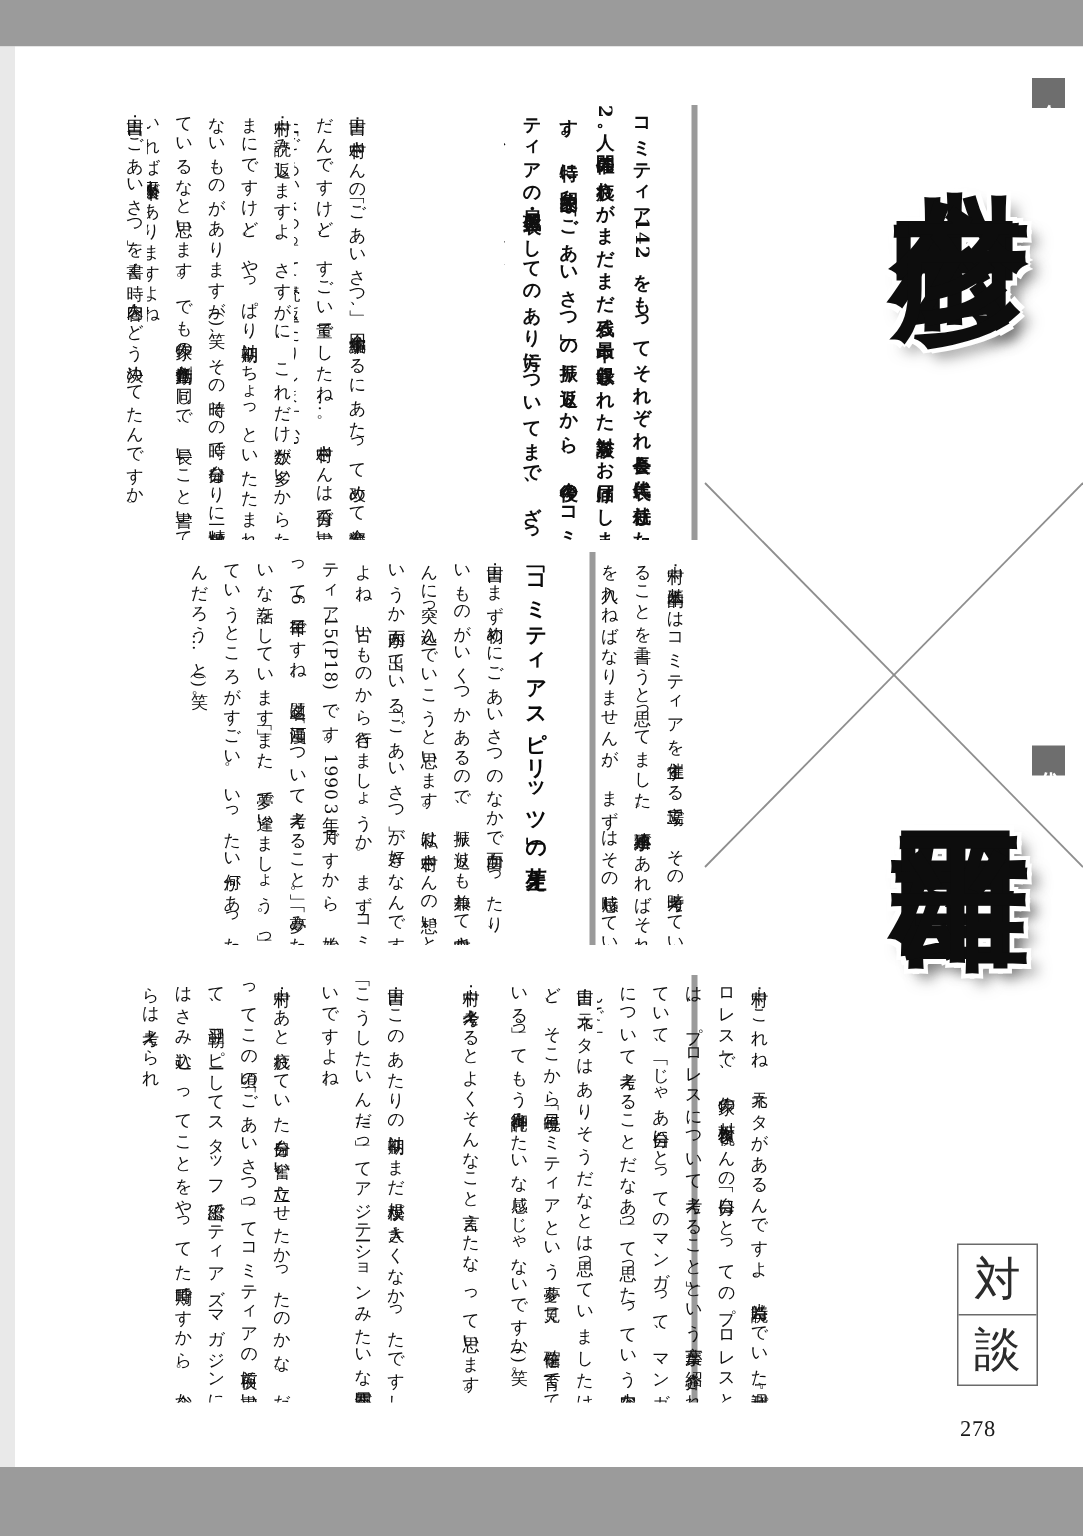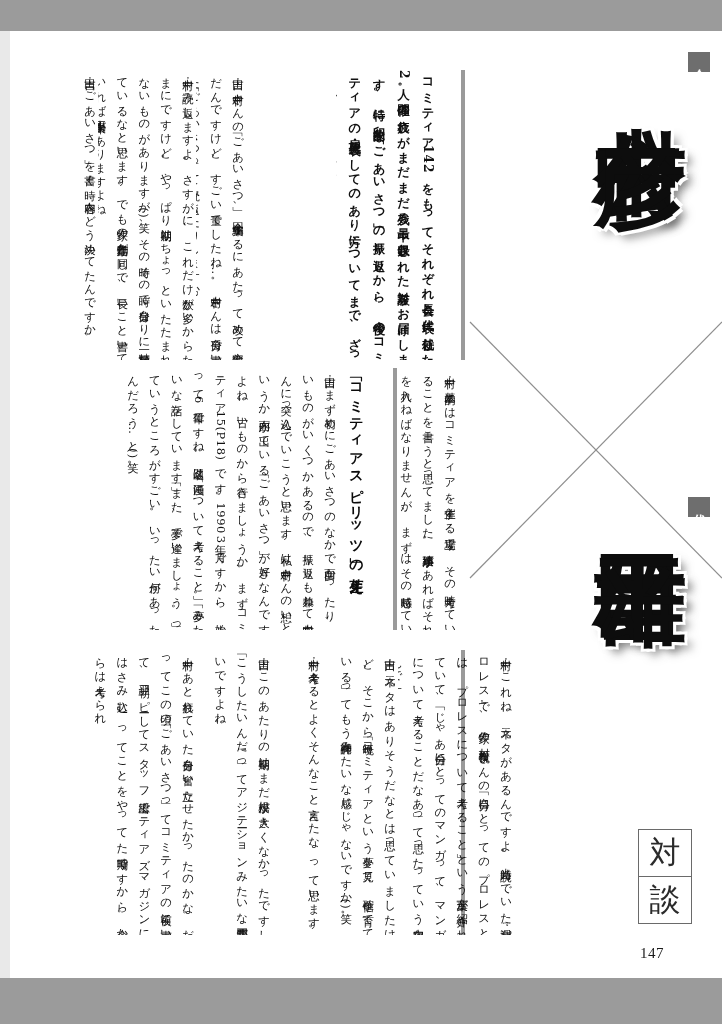--- a/index.html
+++ b/index.html
@@ -208,15 +208,15 @@
   <div class="vcol" style="left:398px; top:650px; height:285px; width:118px;">中村：これね、元ネタがあるんですよ。当時読んでいた『週刊プロレス』で、作家の村松友視さんの「自分にとってのプロレスとは、プロレスについて考えること」という言葉が紹介されていて、「じゃあ自分にとってのマンガって、マンガについて考えることだなあ」って思ったっていう内容なんです。</div>
 
   <div class="vcol" style="left:322px; top:650px; height:285px; width:78px;">吉田：元ネタはありそうだなとは思っていましたけど、そこから「毎晩コミティアという夢を見て、確信を育てている」ってもう御神託みたいな感じじゃないですか(笑)。</div>
 
   <div class="vcol" style="left:272px; top:650px; height:285px; width:52px;">中村：今考えるとよくそんなこと言えたな、って思います。</div>
 
   <div class="vcol" style="left:196px; top:650px; height:285px; width:78px;">吉田：このあたりの初期はまだ規模が大きくなかったですし「こうしたいんだ!」ってアジテーションみたいな雰囲気が強いですよね。</div>
 
   <div class="vcol" style="left:60px; top:650px; height:285px; width:138px;">中村：あと疲れていた自分を奮い立たせたかったのかな。だってこの頃の「ごあいさつ」ってコミティアの前夜に書いて、翌朝コピーしてスタッフ総出でティアズマガジンにはさみ込む、ってことをやってた時期ですから。今からは考えられ</div>
 
-  <div id="page-number">147</div>
+  <div id="page-number">278</div>
 
 </div>
 
 </body></html>

